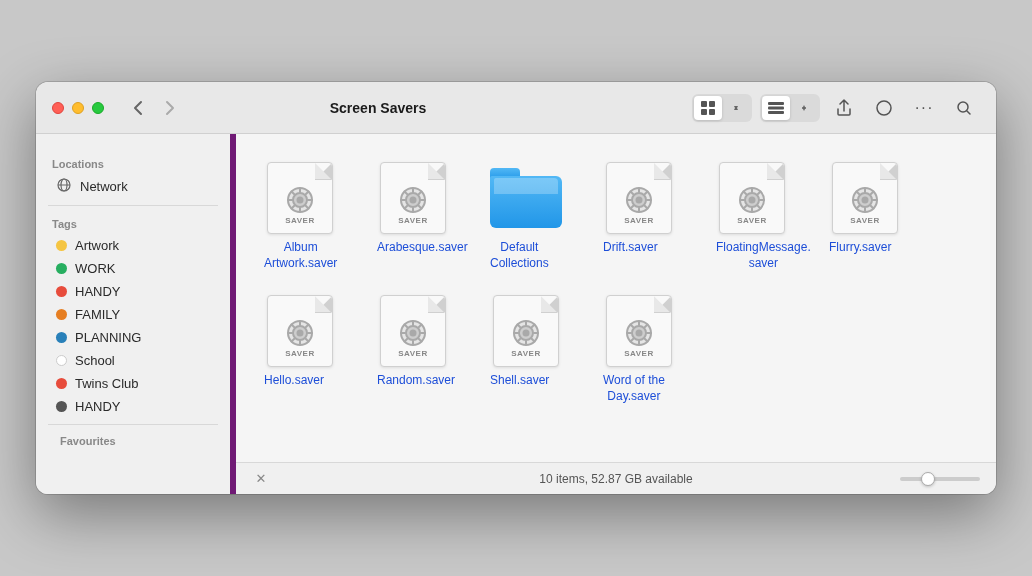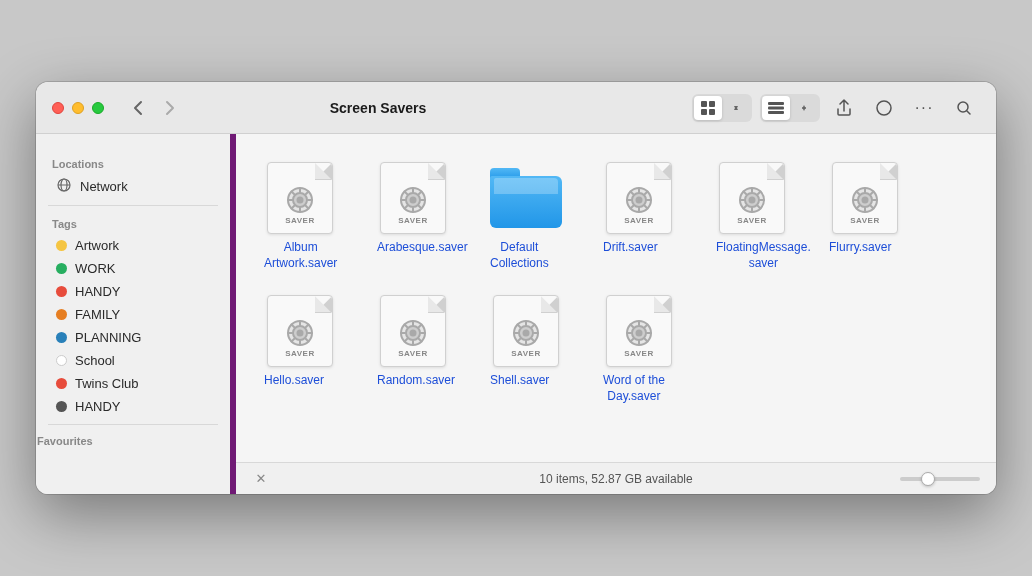--- a/index.html
+++ b/index.html
@@ -519,21 +519,21 @@
       <div class="sidebar-item">
         <div class="tag-dot" style="background:#e74c3c;"></div>
         <span class="sidebar-item-label">Twins Club</span>
       </div>
       <div class="sidebar-item">
         <div class="tag-dot" style="background:#555555;"></div>
         <span class="sidebar-item-label">HANDY</span>
       </div>
 
       <div class="sidebar-divider"></div>
-      <div class="sidebar-section-title" style="color:#888; font-size:11px; font-weight:700; padding: 4px 1px; margin-top:4px;">Favourites</div>
+      <div class="sidebar-section-title" style="color:#888; font-size:11px; font-weight:700; padding: 4px 24px; margin-top:4px;">Favourites</div>
     </div>
 
     <div class="file-area">
       <div class="file-grid">
 
         <div class="file-item">
           <div class="file-icon">
             <div class="saver-icon">
               <svg class="gear-svg" viewBox="0 0 32 32" fill="none">
                 <circle cx="16" cy="16" r="12" stroke="#888" stroke-width="2" fill="#ddd"></circle>

